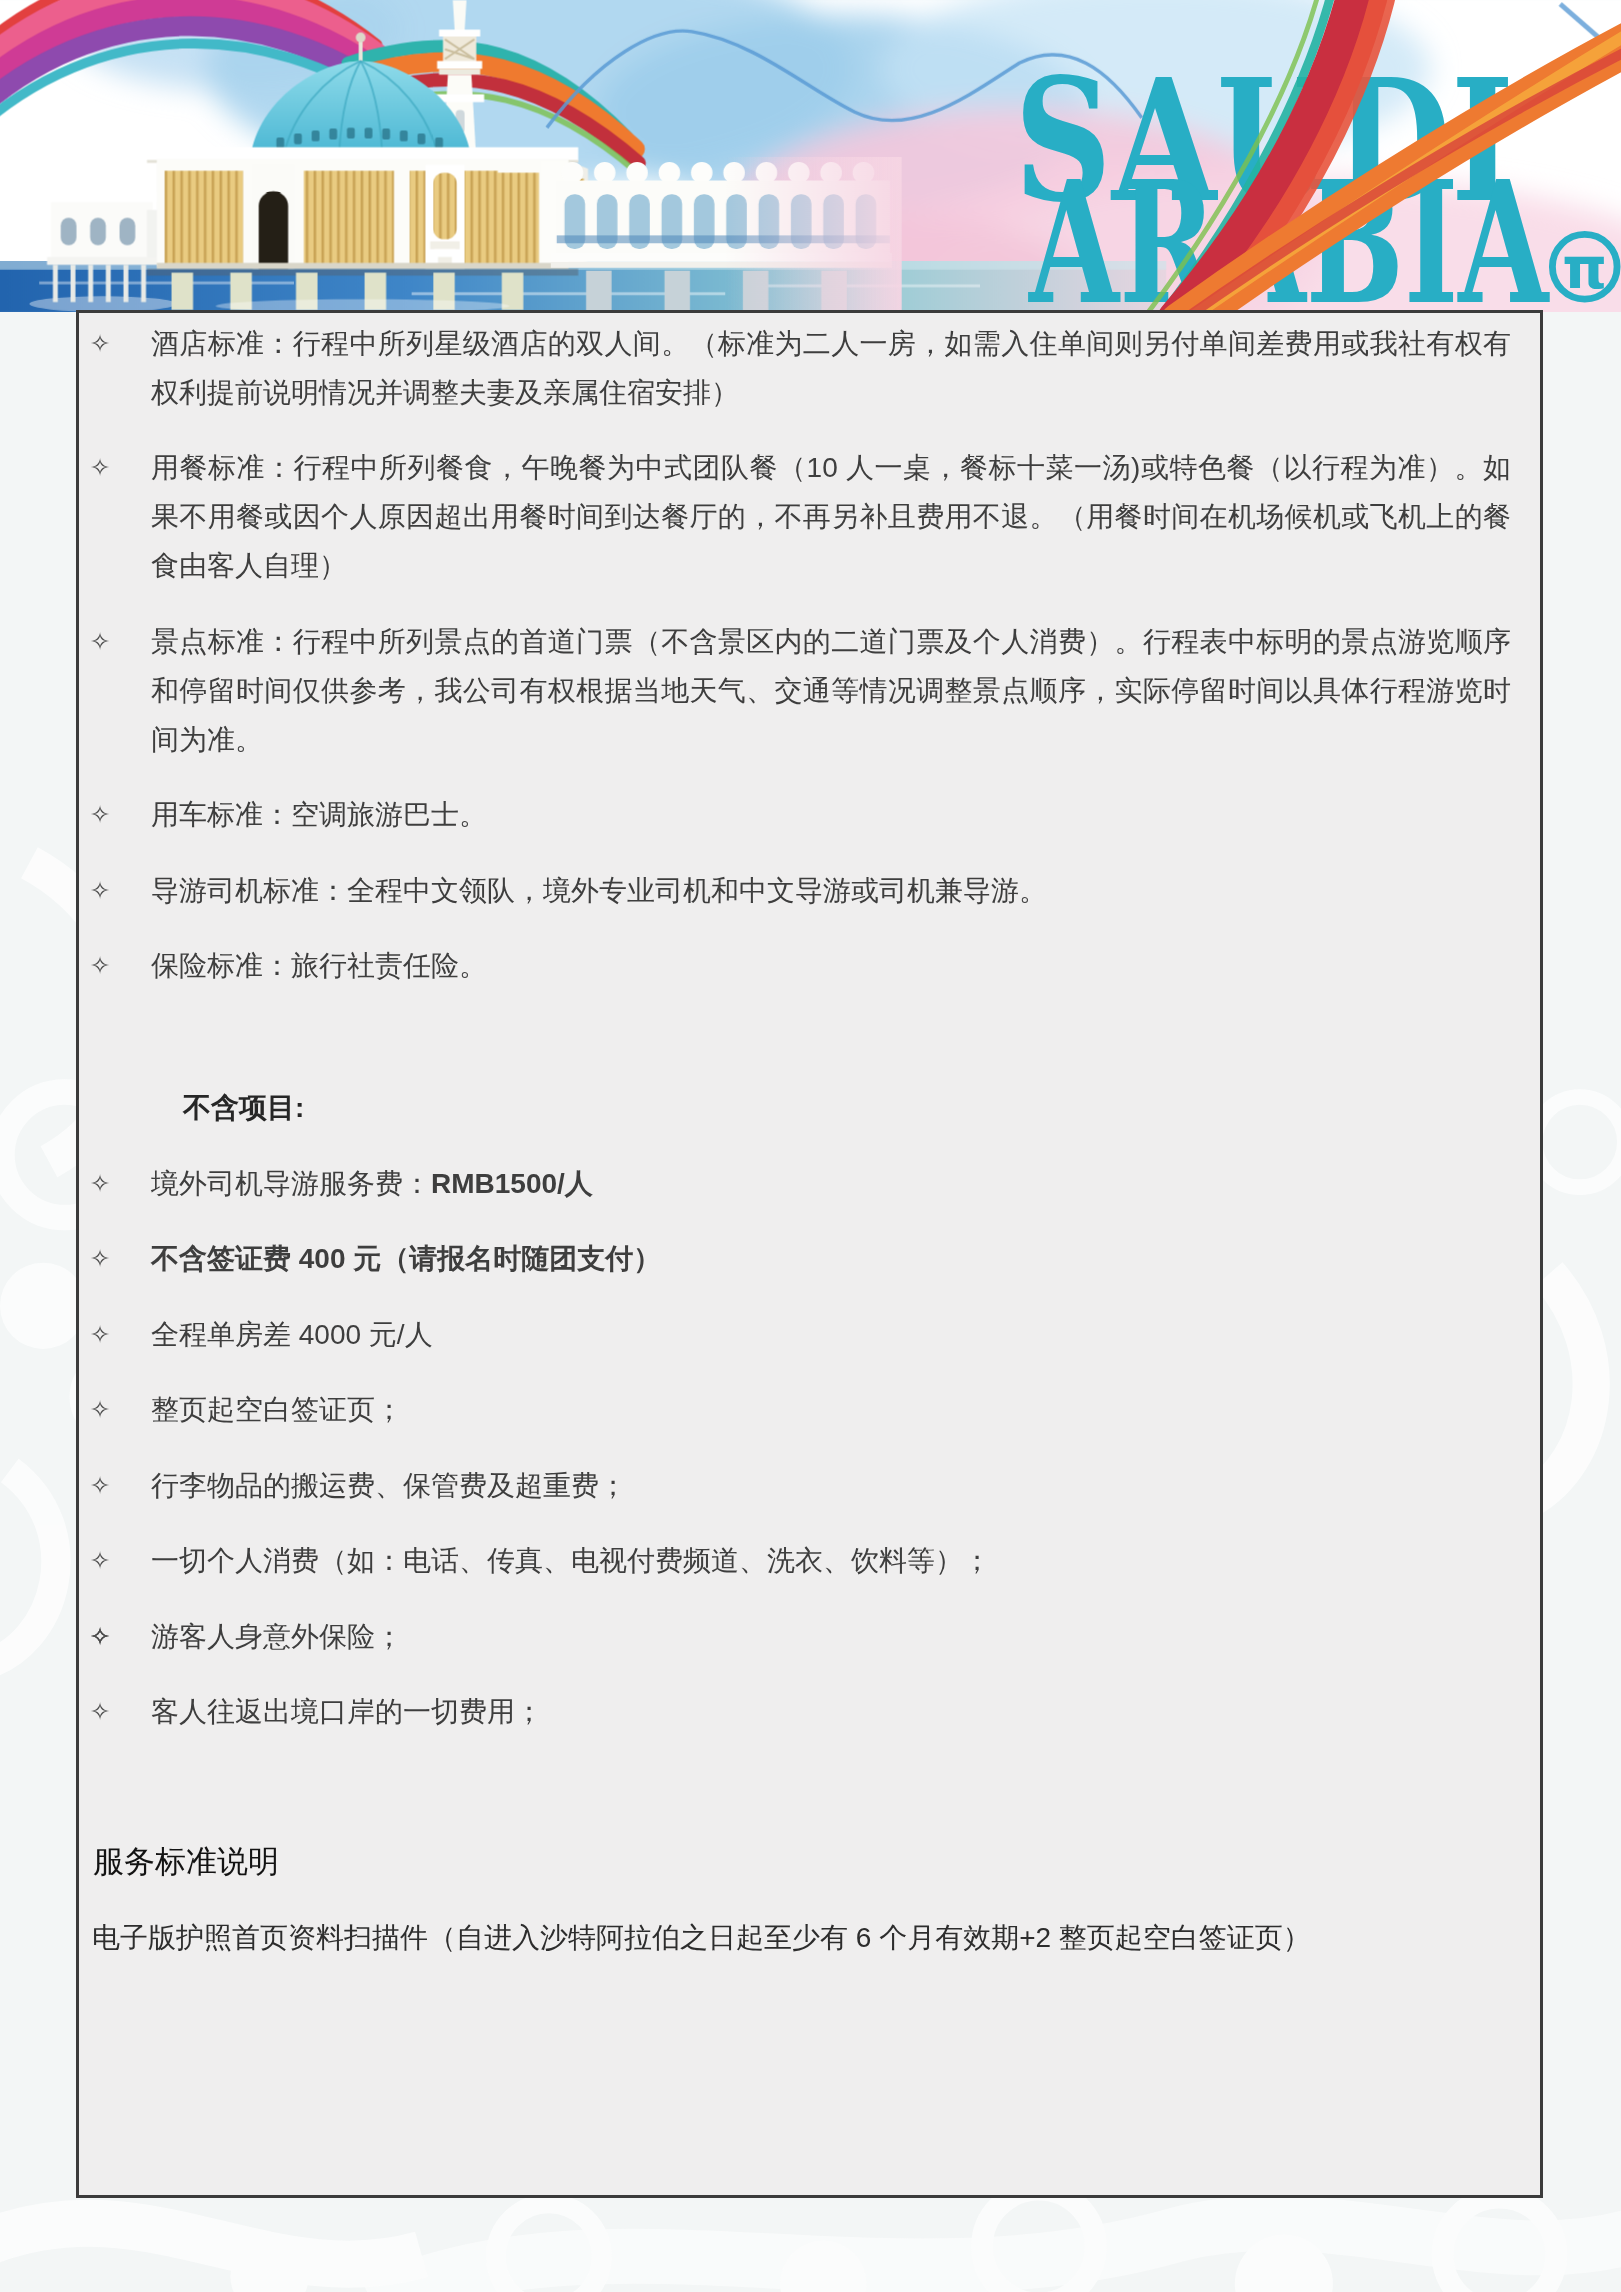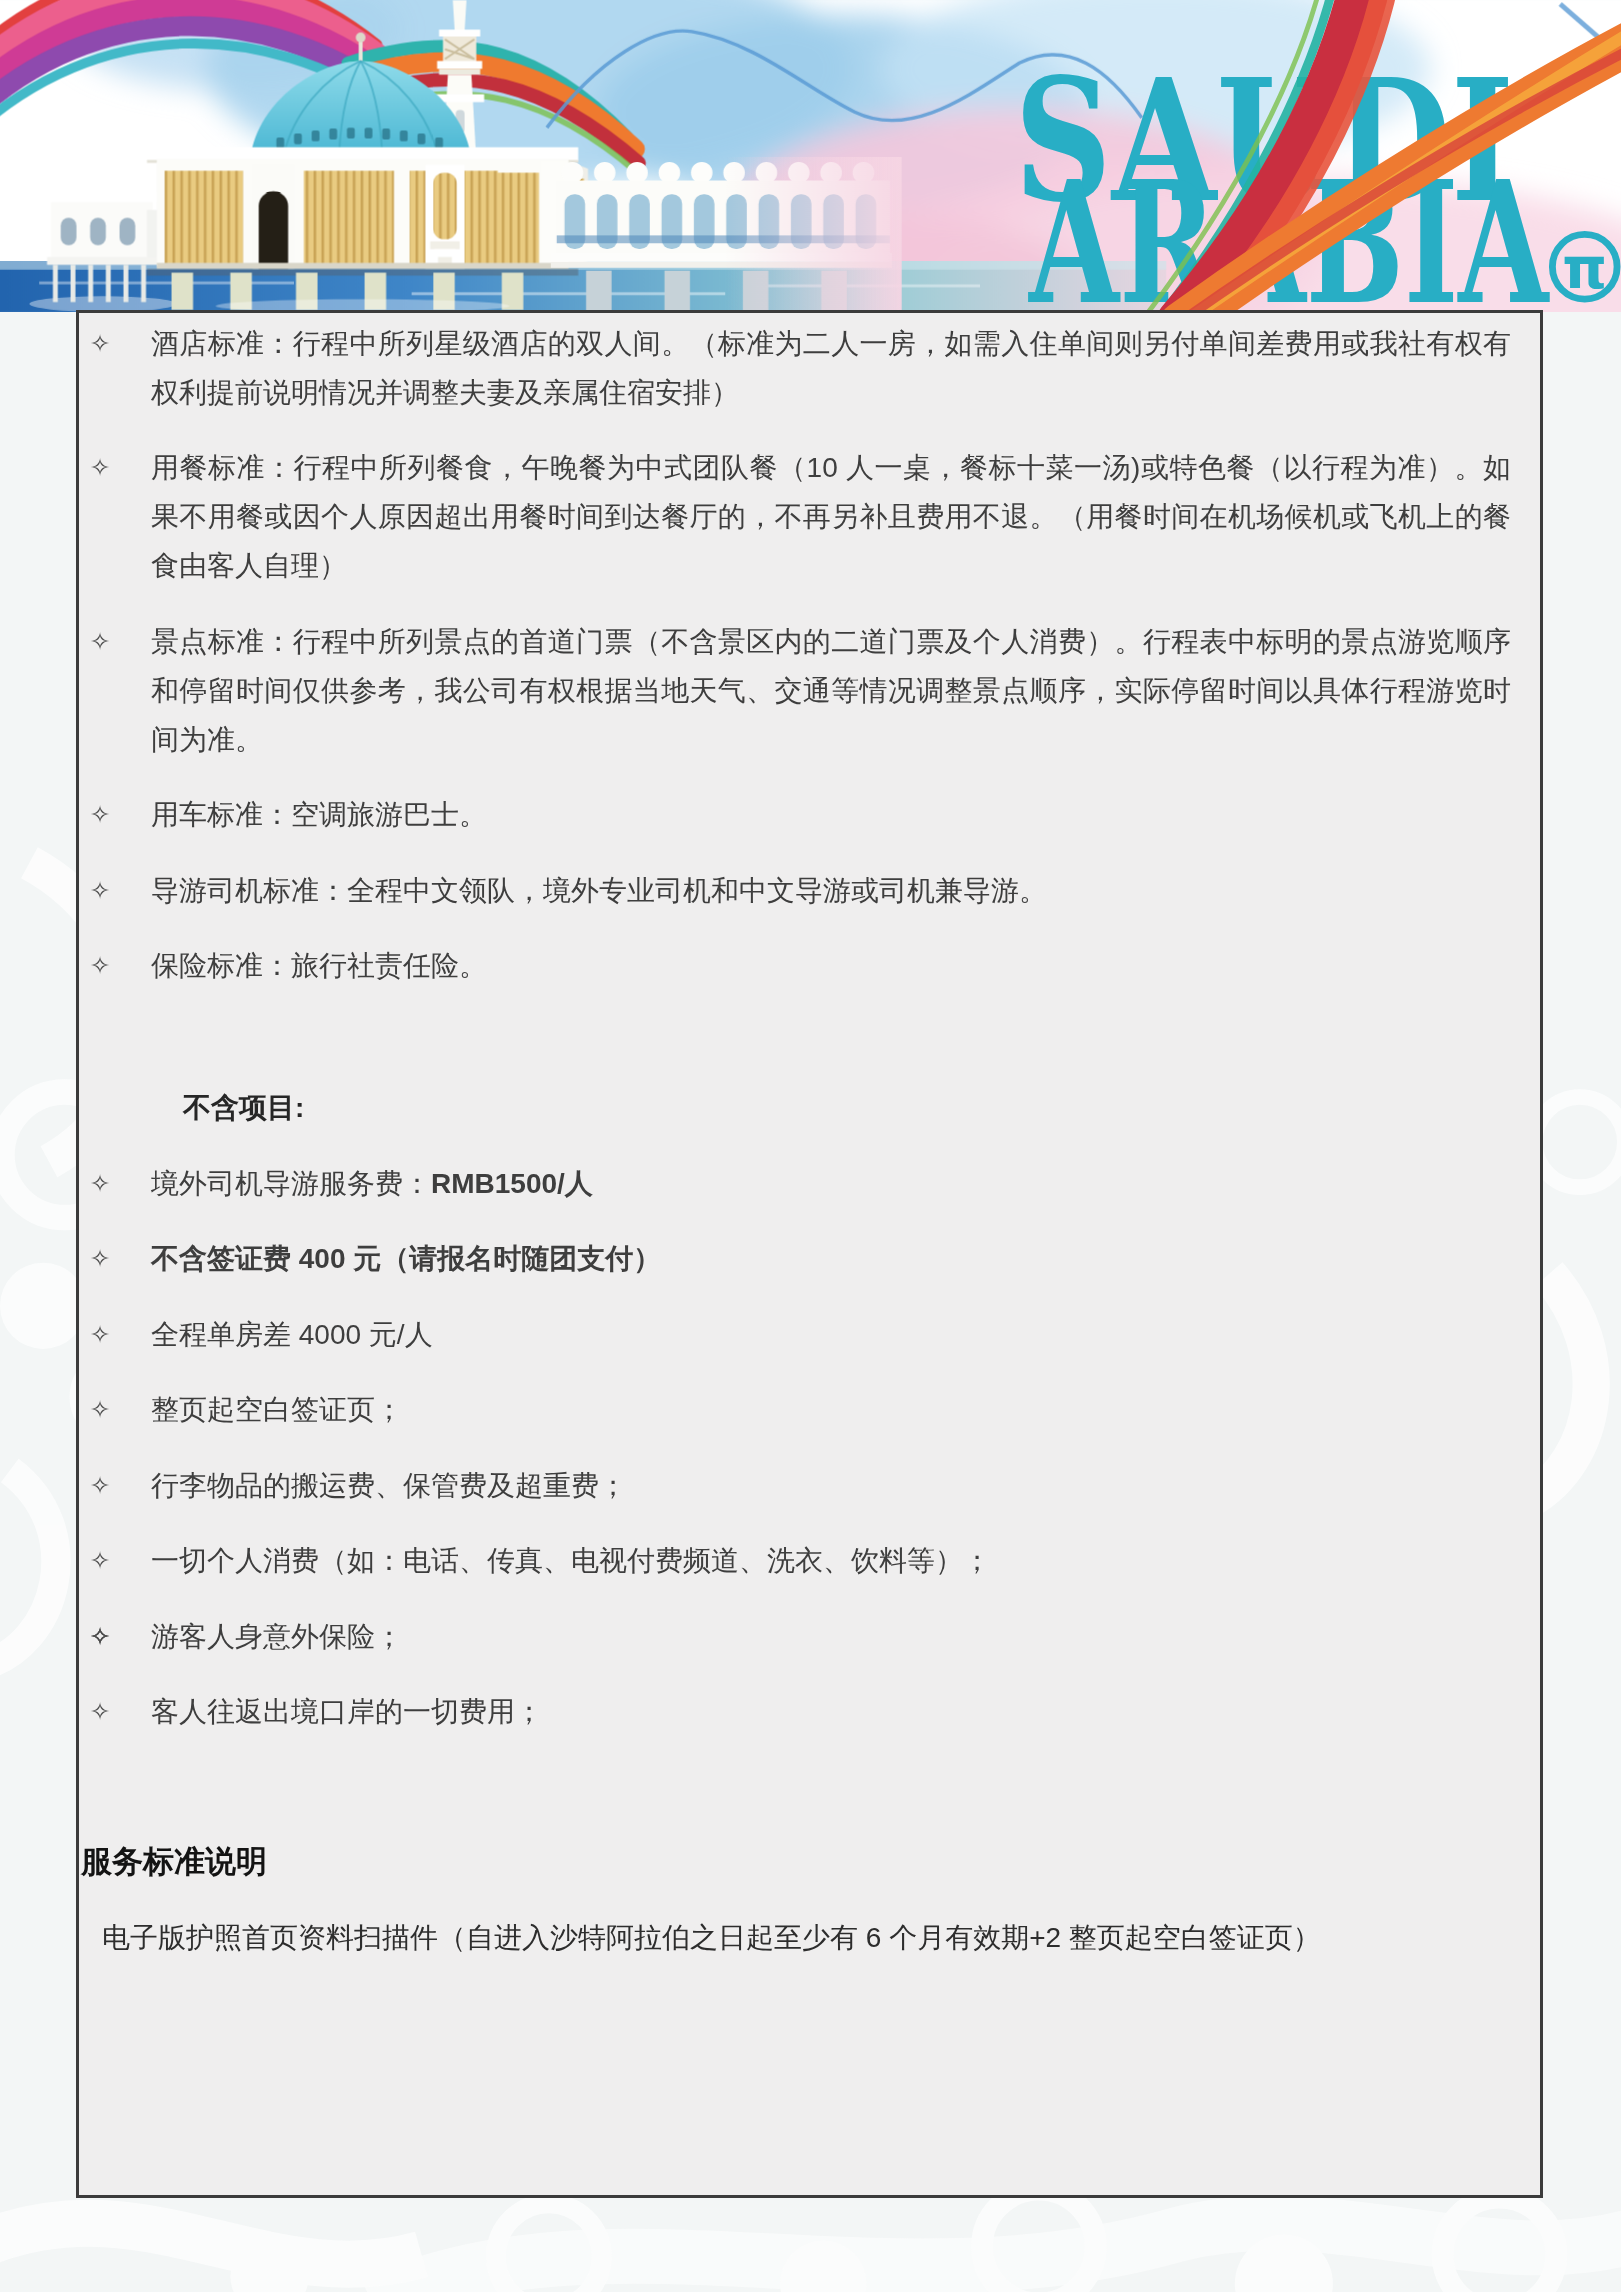--- a/index.html
+++ b/index.html
@@ -38,27 +38,27 @@
     text-align:left;
   }
   .bold { font-weight:bold; }
   .subhead {
     padding-left:104px;
     font-size:28px; font-weight:bold; color:#262626;
     line-height:49px; margin-bottom:26.5px;
   }
   .gap1 { margin-top:93px; }
   .h1 {
-    padding-left:2px;
-    font-size:31px; font-weight:bold; color:#131313;
+    padding-left:14px;
+    font-size:31px; font-weight:normal; color:#131313;
     line-height:49px; margin-bottom:26.5px;
   }
   .gap2 { margin-top:101px; }
   .note {
-    padding-left:23px;
+    padding-left:13px;
     font-size:28px; color:#2d2d2d; line-height:49px;
   }
 </style>
 </head>
 <body>
 
 <svg class="watermark" viewBox="0 0 1654 2339" xmlns="http://www.w3.org/2000/svg">
   <rect width="1654" height="2339" fill="#f3f6f6"></rect>
   <g stroke="#ffffff" fill="none" opacity="0.7">
     <path d="M 30 880 C 160 950 170 1120 50 1185" stroke-width="36"></path>

